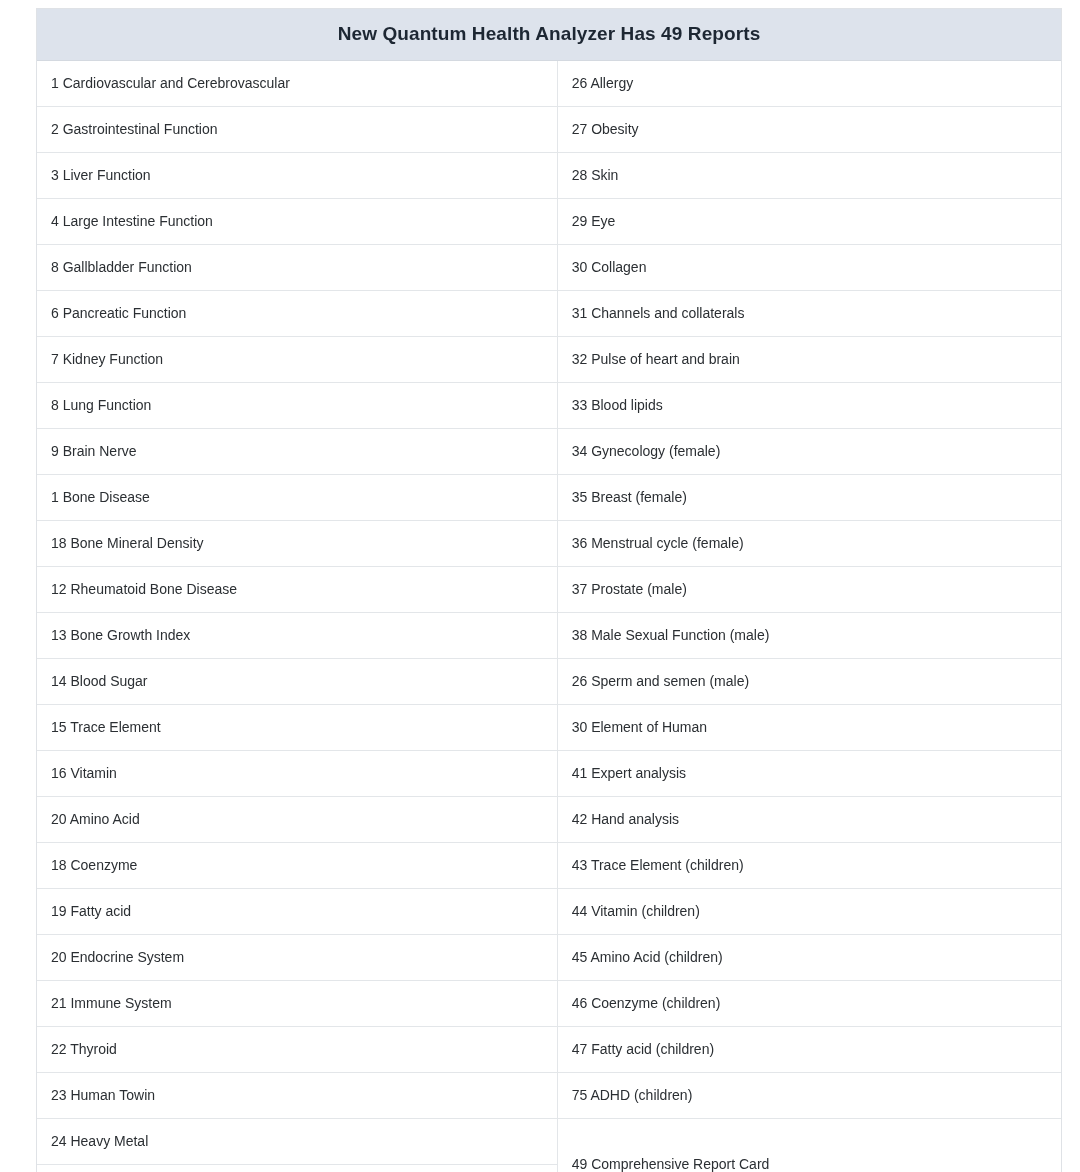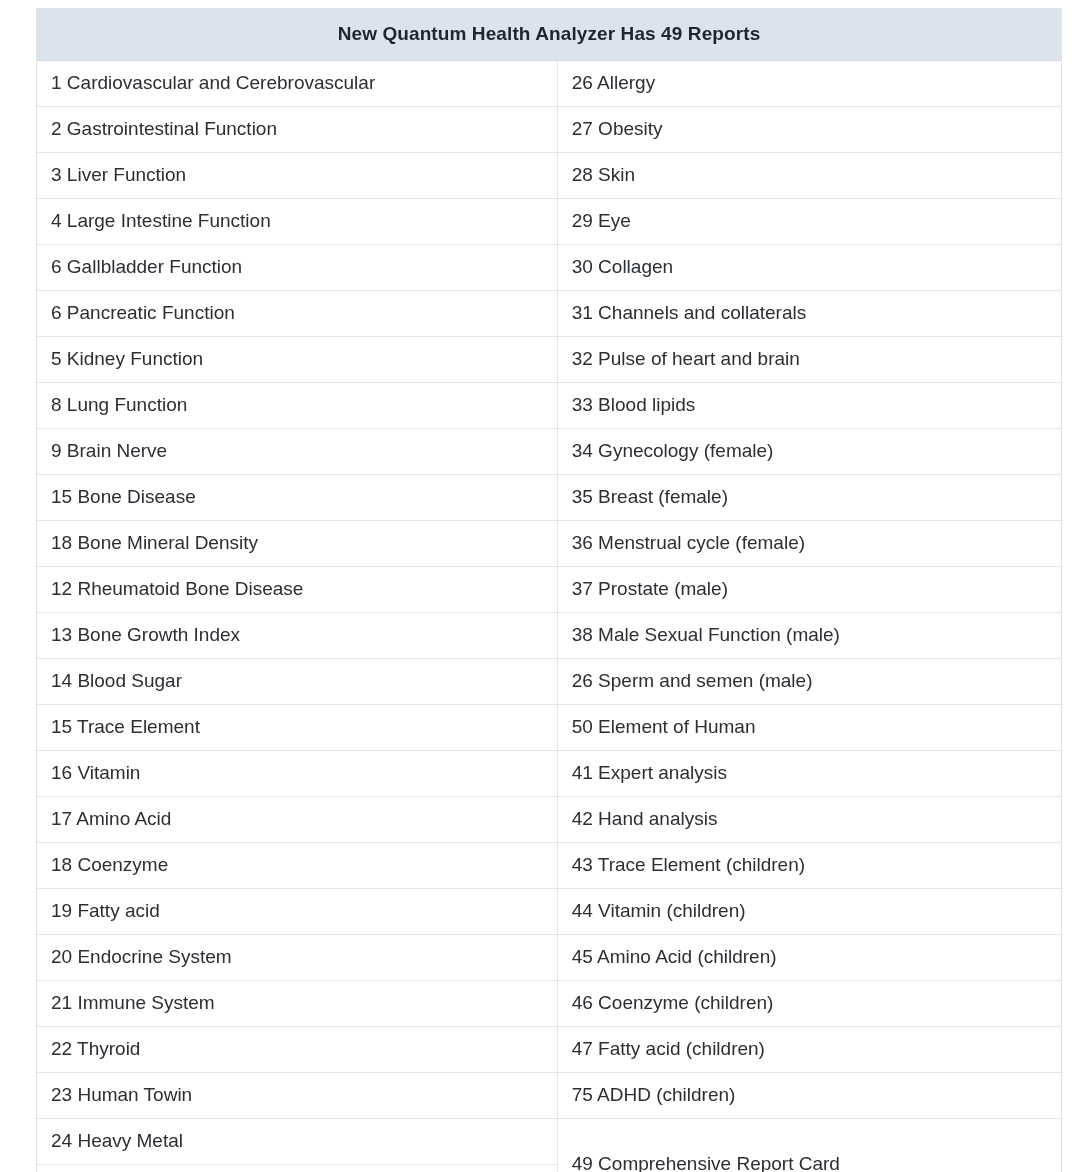--- a/index.html
+++ b/index.html
@@ -37,21 +37,21 @@
     background: #dde3ec;
     color: #1d2733;
     font-size: 19px;
     font-weight: bold;
     text-align: center;
     padding: 14px 8px 15px 8px;
     border-bottom: 1px solid #d4d9e0;
     letter-spacing: 0.1px;
   }
   table.report-table td {
-    font-size: 19px;
+    font-size: 14px;
     font-weight: 400;
     color: #2b2f33;
     padding: 11px 14px 12px 14px;
     border-bottom: 1px solid #e3e6e9;
     border-right: 1px solid #e3e6e9;
     vertical-align: middle;
     height: 20px;
     line-height: 22px;
     white-space: nowrap;
     overflow: hidden;
@@ -93,69 +93,69 @@
         </tr>
         <tr>
           <td>3 Liver Function</td>
           <td class="col-right">28 Skin</td>
         </tr>
         <tr>
           <td>4 Large Intestine Function</td>
           <td class="col-right">29 Eye</td>
         </tr>
         <tr>
-          <td>6 Gallbladder Function</td>
+          <td>8 Gallbladder Function</td>
           <td class="col-right">30 Collagen</td>
         </tr>
         <tr>
           <td>6 Pancreatic Function</td>
           <td class="col-right">31 Channels and collaterals</td>
         </tr>
         <tr>
-          <td>5 Kidney Function</td>
+          <td>7 Kidney Function</td>
           <td class="col-right">32 Pulse of heart and brain</td>
         </tr>
         <tr>
           <td>8 Lung Function</td>
           <td class="col-right">33 Blood lipids</td>
         </tr>
         <tr>
           <td>9 Brain Nerve</td>
           <td class="col-right">34 Gynecology (female)</td>
         </tr>
         <tr>
-          <td>15 Bone Disease</td>
+          <td>1 Bone Disease</td>
           <td class="col-right">35 Breast (female)</td>
         </tr>
         <tr>
           <td>18 Bone Mineral Density</td>
           <td class="col-right">36 Menstrual cycle (female)</td>
         </tr>
         <tr>
           <td>12 Rheumatoid Bone Disease</td>
           <td class="col-right">37 Prostate (male)</td>
         </tr>
         <tr>
           <td>13 Bone Growth Index</td>
           <td class="col-right">38 Male Sexual Function (male)</td>
         </tr>
         <tr>
           <td>14 Blood Sugar</td>
           <td class="col-right">26 Sperm and semen (male)</td>
         </tr>
         <tr>
           <td>15 Trace Element</td>
-          <td class="col-right">50 Element of Human</td>
+          <td class="col-right">30 Element of Human</td>
         </tr>
         <tr>
           <td>16 Vitamin</td>
           <td class="col-right">41 Expert analysis</td>
         </tr>
         <tr>
-          <td>17 Amino Acid</td>
+          <td>20 Amino Acid</td>
           <td class="col-right">42 Hand analysis</td>
         </tr>
         <tr>
           <td>18 Coenzyme</td>
           <td class="col-right">43 Trace Element (children)</td>
         </tr>
         <tr>
           <td>19 Fatty acid</td>
           <td class="col-right">44 Vitamin (children)</td>
         </tr>

